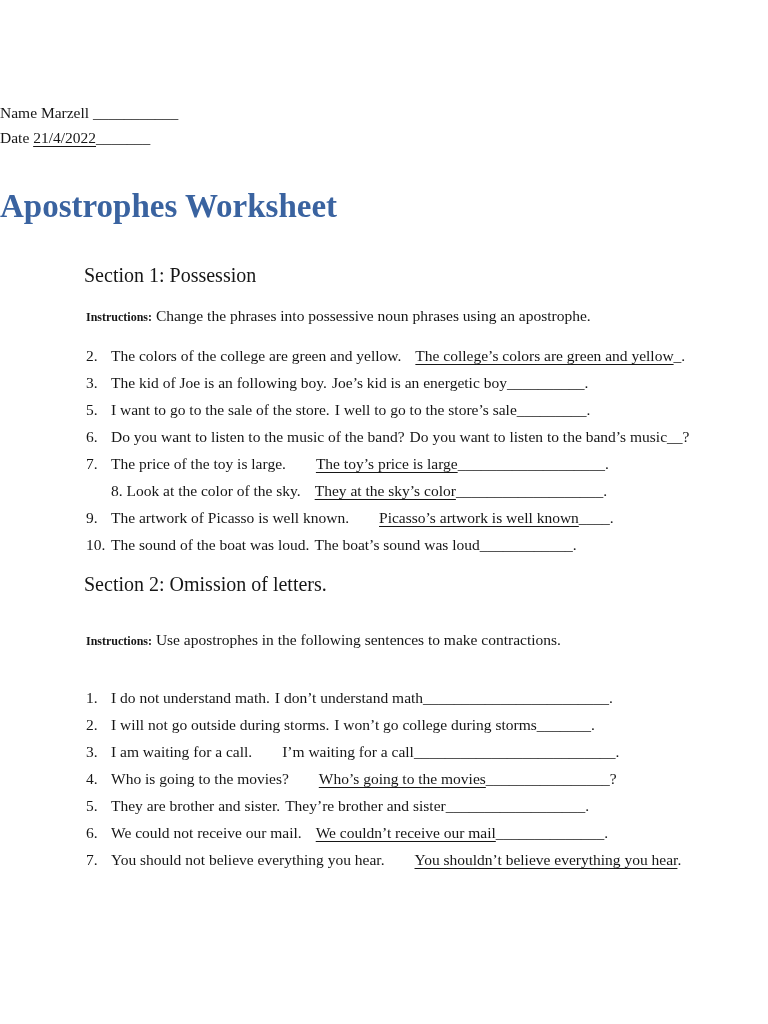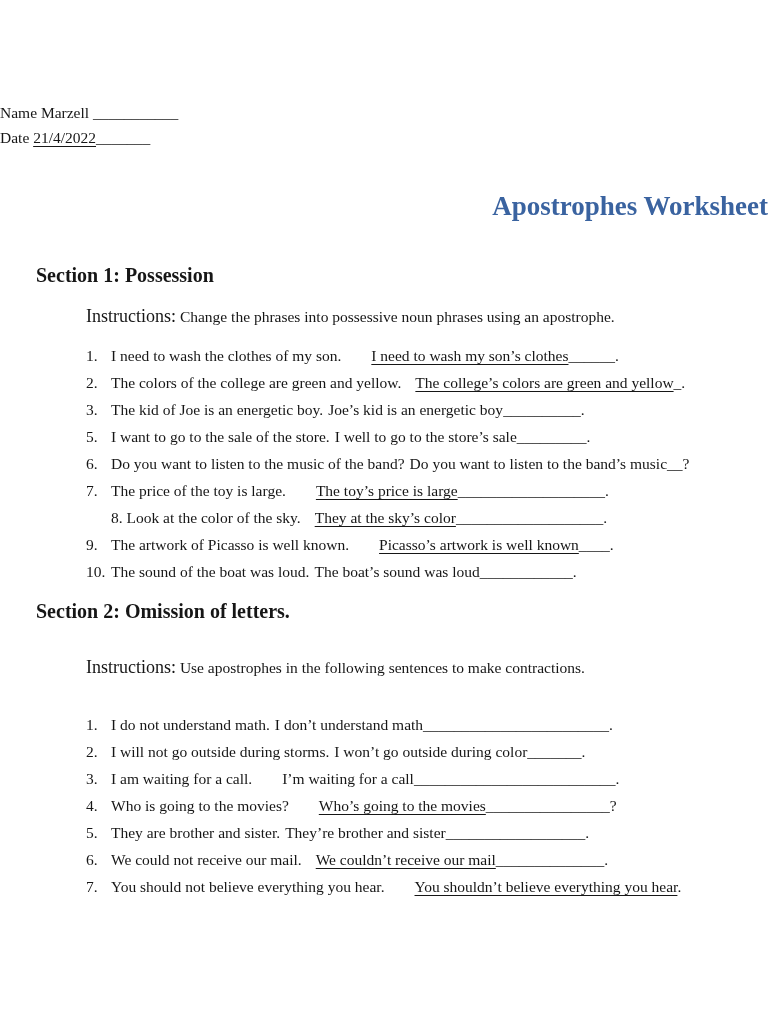--- a/index.html
+++ b/index.html
@@ -9,29 +9,29 @@
     font-size:15.5px;color:#161616;
   }
   .header{padding:100px 90px 0 0;text-align:left;line-height:25px;}
   .u{
     text-decoration:underline;
     text-underline-offset:3px;
     text-decoration-thickness:1px;
     text-decoration-skip-ink:none;
   }
   .title{
-    margin-top:36px;text-align:right;
-    font-size:27px;font-weight:bold;line-height:40px;
+    margin-top:36px;text-align:left;
+    font-size:33px;font-weight:bold;line-height:40px;
     color:#3a63a0;
   }
-  .section-heading{margin:36px 0 0 36px;font-size:20px;font-weight:bold;line-height:27px;}
+  .section-heading{margin:36px 0 0 84px;font-size:20px;font-weight:normal;line-height:27px;}
   .section-heading.s2{margin-top:13px;}
   .instructions{margin:16px 0 0 86px;line-height:22px;}
   .instructions.i2{margin-top:31px;}
-  .instructions .label{font-weight:normal;font-size:18px;text-align:right;}
+  .instructions .label{font-weight:bold;font-size:12px;text-align:right;}
   .list{margin:14px 0 0 86px;}
   .list.l2{margin-top:32px;}
   .row{line-height:27px;white-space:nowrap;}
   .num{display:inline-block;width:25px;}
   .ans{margin-left:5px;}
   .ans.u{margin-left:14px;}
   .ans.gap{margin-left:30px;}
   .blank{letter-spacing:0;}
 </style>
 </head>
@@ -48,39 +48,38 @@
   </div>
 
   <div class="title" style="color: rgb(58, 99, 160);">Apostrophes Worksheet</div>
 
   <div class="section-heading">Section 1: Possession</div>
 
   <div class="instructions"><span class="label">Instructions:</span>
     <span>Change the phrases into possessive noun phrases using an apostrophe.</span></div>
 
   <div class="list">
-    <div class="row"><span class="num">1.</span><span>I need to wash the clothes of my son.</span><span class="ans u gap">I need to wash my son’s clothes</span><span class="blank">______</span><span>.</span></div>
     <div class="row"><span class="num">2.</span><span>The colors of the college are green and yellow.</span><span class="ans u">The college’s colors are green and yellow</span><span class="blank">_</span><span>.</span></div>
-    <div class="row"><span class="num">3.</span><span>The kid of Joe is an energetic boy.</span><span class="ans">Joe’s kid is an energetic boy</span><span class="blank">__________</span><span>.</span></div>
+    <div class="row"><span class="num">3.</span><span>The kid of Joe is an following boy.</span><span class="ans">Joe’s kid is an energetic boy</span><span class="blank">__________</span><span>.</span></div>
     <div class="row"><span class="num">5.</span><span>I want to go to the sale of the store.</span><span class="ans">I well to go to the store’s sale</span><span class="blank">_________</span><span>.</span></div>
     <div class="row"><span class="num">6.</span><span>Do you want to listen to the music of the band?</span><span class="ans">Do you want to listen to the band’s music</span><span class="blank">__</span><span>?</span></div>
     <div class="row"><span class="num">7.</span><span>The price of the toy is large.</span><span class="ans u gap">The toy’s price is large</span><span class="blank">___________________</span><span>.</span></div>
     <div class="row"><span class="num"></span><span>8. Look at the color of the sky.</span><span class="ans u">They at the sky’s color</span><span class="blank">___________________</span><span>.</span></div>
     <div class="row"><span class="num">9.</span><span>The artwork of Picasso is well known.</span><span class="ans u gap">Picasso’s artwork is well known</span><span class="blank">____</span><span>.</span></div>
     <div class="row"><span class="num">10.</span><span>The sound of the boat was loud.</span><span class="ans">The boat’s sound was loud</span><span class="blank">____________</span><span>.</span></div>
   </div>
 
   <div class="section-heading s2">Section 2: Omission of letters.</div>
 
   <div class="instructions i2"><span class="label">Instructions:</span>
     <span>Use apostrophes in the following sentences to make contractions.</span></div>
 
   <div class="list l2">
     <div class="row"><span class="num">1.</span><span>I do not understand math.</span><span class="ans">I don’t understand math</span><span class="blank">________________________</span><span>.</span></div>
-    <div class="row"><span class="num">2.</span><span>I will not go outside during storms.</span><span class="ans">I won’t go outside during color</span><span class="blank">_______</span><span>.</span></div>
+    <div class="row"><span class="num">2.</span><span>I will not go outside during storms.</span><span class="ans">I won’t go college during storms</span><span class="blank">_______</span><span>.</span></div>
     <div class="row"><span class="num">3.</span><span>I am waiting for a call.</span><span class="ans gap">I’m waiting for a call</span><span class="blank">__________________________</span><span>.</span></div>
     <div class="row"><span class="num">4.</span><span>Who is going to the movies?</span><span class="ans u gap">Who’s going to the movies</span><span class="blank">________________</span><span>?</span></div>
     <div class="row"><span class="num">5.</span><span>They are brother and sister.</span><span class="ans">They’re brother and sister</span><span class="blank">__________________</span><span>.</span></div>
     <div class="row"><span class="num">6.</span><span>We could not receive our mail.</span><span class="ans u">We couldn’t receive our mail</span><span class="blank">______________</span><span>.</span></div>
     <div class="row"><span class="num">7.</span><span>You should not believe everything you hear.</span><span class="ans u gap">You shouldn’t believe everything you hear</span><span class="blank"></span><span>.</span></div>
   </div>
 
 </div>
 
 </body></html>

